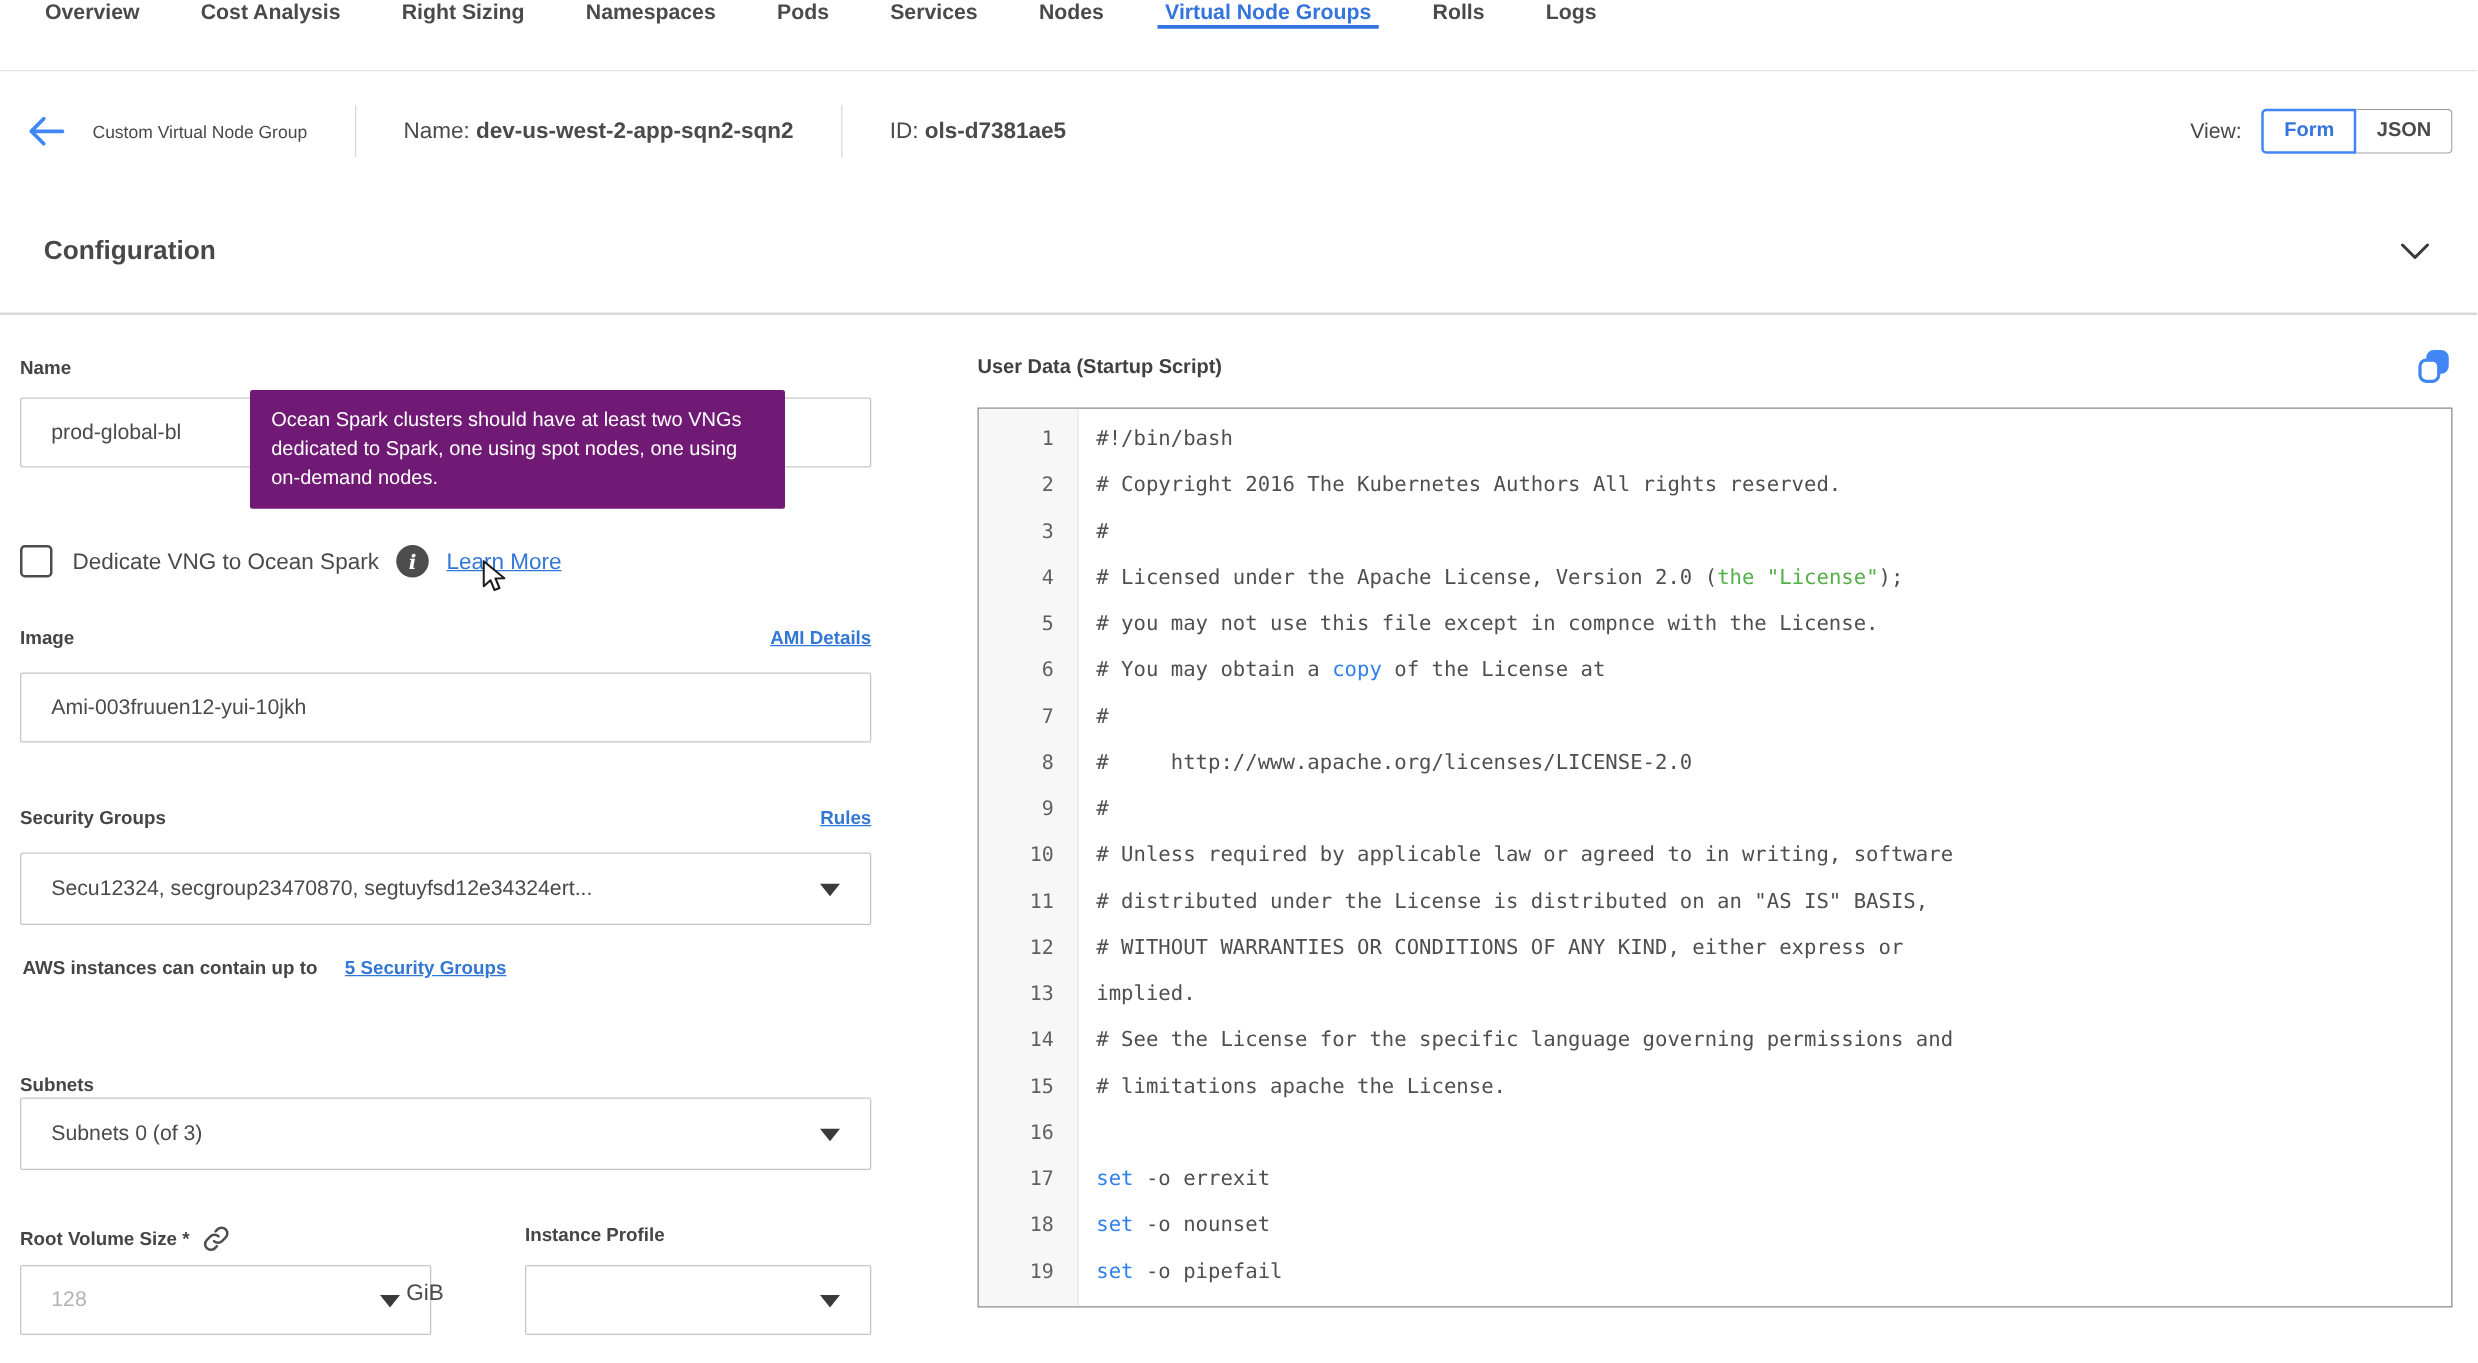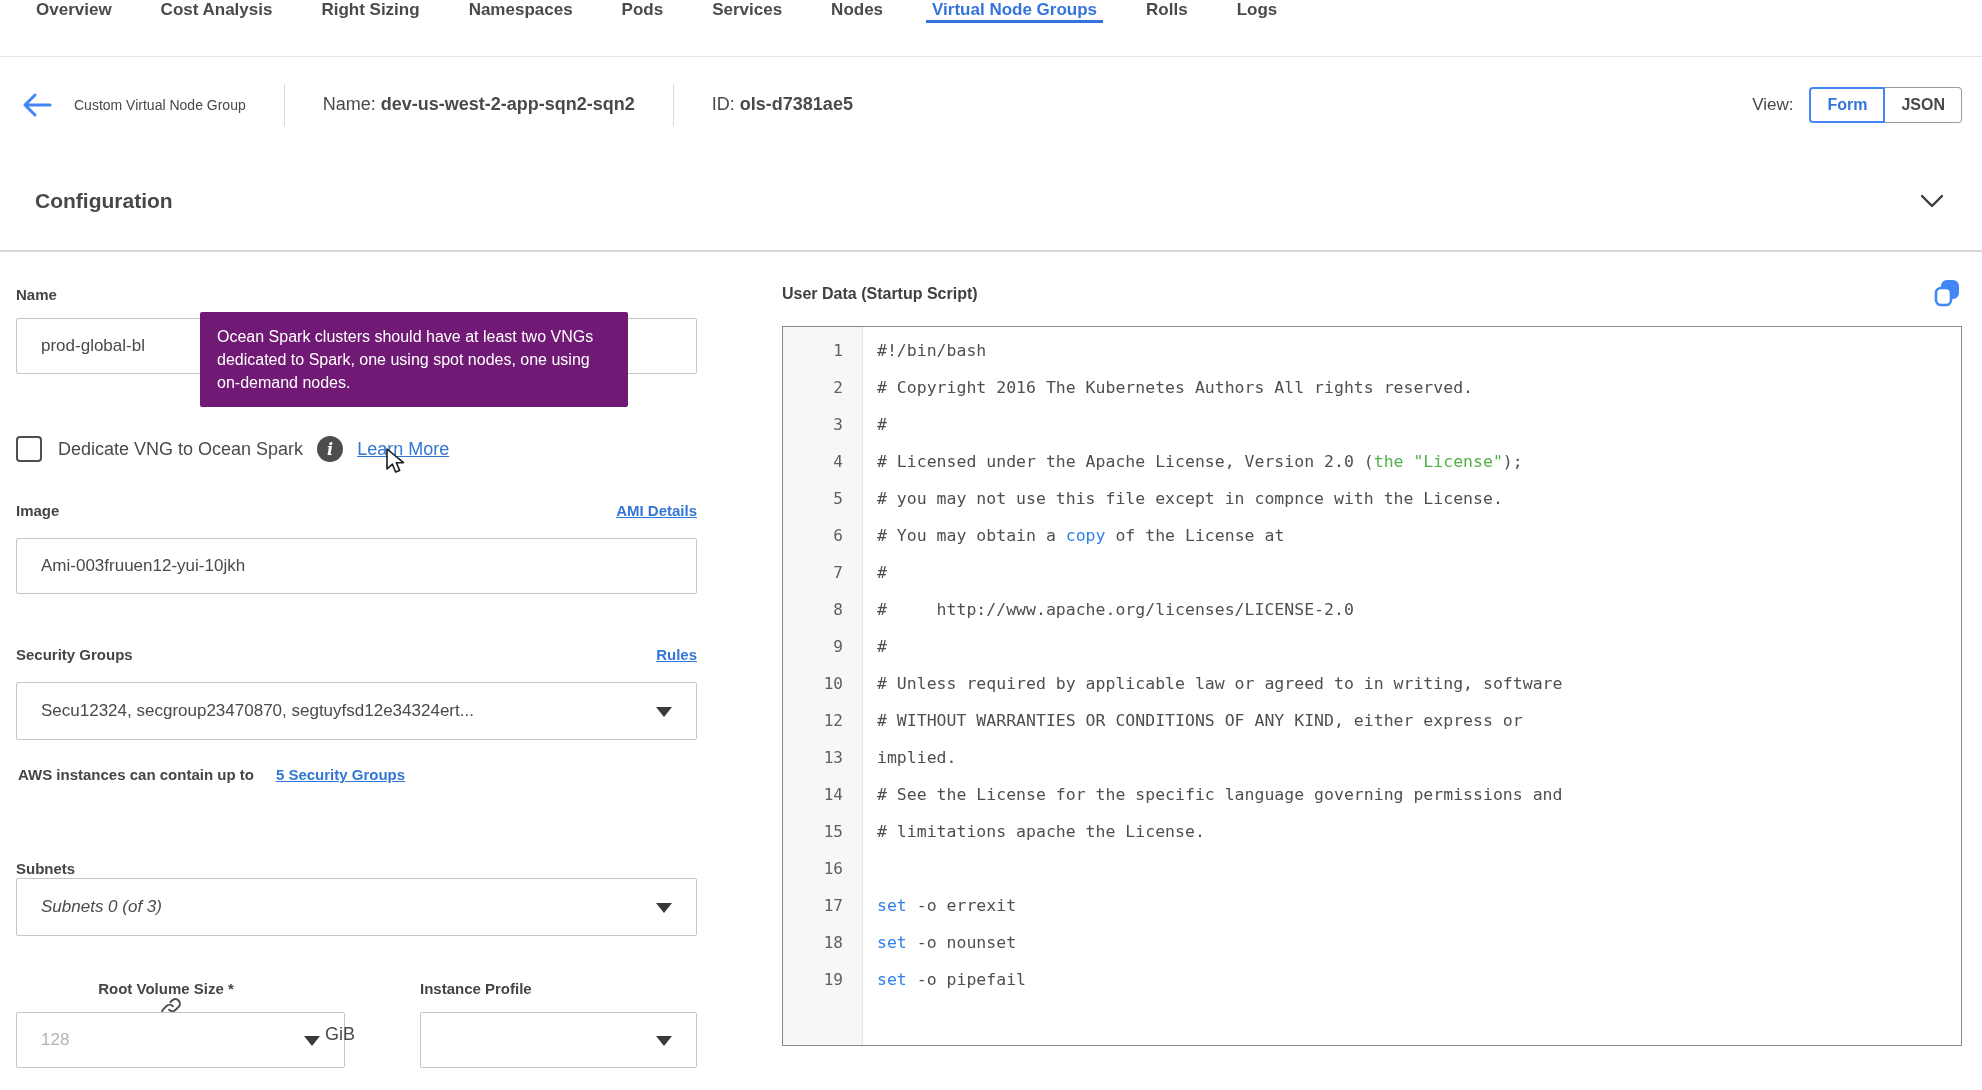--- a/index.html
+++ b/index.html
@@ -169,26 +169,26 @@
     </div>
 
     <div class="helper-row">
       <span class="helper-text">AWS instances can contain up to</span>
       <span class="blue-link helper-link">5 Security Groups</span>
     </div>
 
     <div class="label-row" style="top:608px;">
       <span class="fld-label">Subnets</span>
     </div>
-    <div class="select-box" style="top:626px; height:58px;font-style:italic;">
+    <div class="select-box" style="top:626px; height:58px;">
       <span>Subnets 0 (of 3)</span>
       <span class="caret"></span>
     </div>
 
-    <div class="label-row" style="top:728px; width:300px; justify-content:flex-start; align-items:center;flex-direction:column;">
+    <div class="label-row" style="top:728px; width:300px; justify-content:flex-start; align-items:center;">
       <span class="fld-label">Root Volume Size *</span>
       <svg width="22" height="22" viewBox="0 0 24 24" style="margin-left:10px;">
         <path d="M10 14a5 5 0 0 0 7.07 0l3.2-3.2a5 5 0 0 0-7.07-7.07l-1.8 1.8" stroke="#4d4d4d" stroke-width="2.2" fill="none" stroke-linecap="round"></path>
         <path d="M14 10a5 5 0 0 0-7.07 0l-3.2 3.2a5 5 0 0 0 7.07 7.07l1.8-1.8" stroke="#4d4d4d" stroke-width="2.2" fill="none" stroke-linecap="round"></path>
       </svg>
     </div>
     <div class="select-box" style="top:760px; width:329px;">
       <span class="placeholder">128</span>
       <span class="caret"></span>
     </div>
@@ -250,20 +250,24 @@
           </div>
           <div class="code-row">
             <span class="ln">9</span>
             <span class="code"><span>#</span></span>
           </div>
           <div class="code-row">
             <span class="ln">10</span>
             <span class="code"><span># Unless required by applicable law or agreed to in writing, software</span></span>
           </div>
           <div class="code-row">
+            <span class="ln">11</span>
+            <span class="code"><span># distributed under the License is distributed on an "AS IS" BASIS,</span></span>
+          </div>
+          <div class="code-row">
             <span class="ln">12</span>
             <span class="code"><span># WITHOUT WARRANTIES OR CONDITIONS OF ANY KIND, either express or</span></span>
           </div>
           <div class="code-row">
             <span class="ln">13</span>
             <span class="code"><span>implied.</span></span>
           </div>
           <div class="code-row">
             <span class="ln">14</span>
             <span class="code"><span># See the License for the specific language governing permissions and</span></span>

